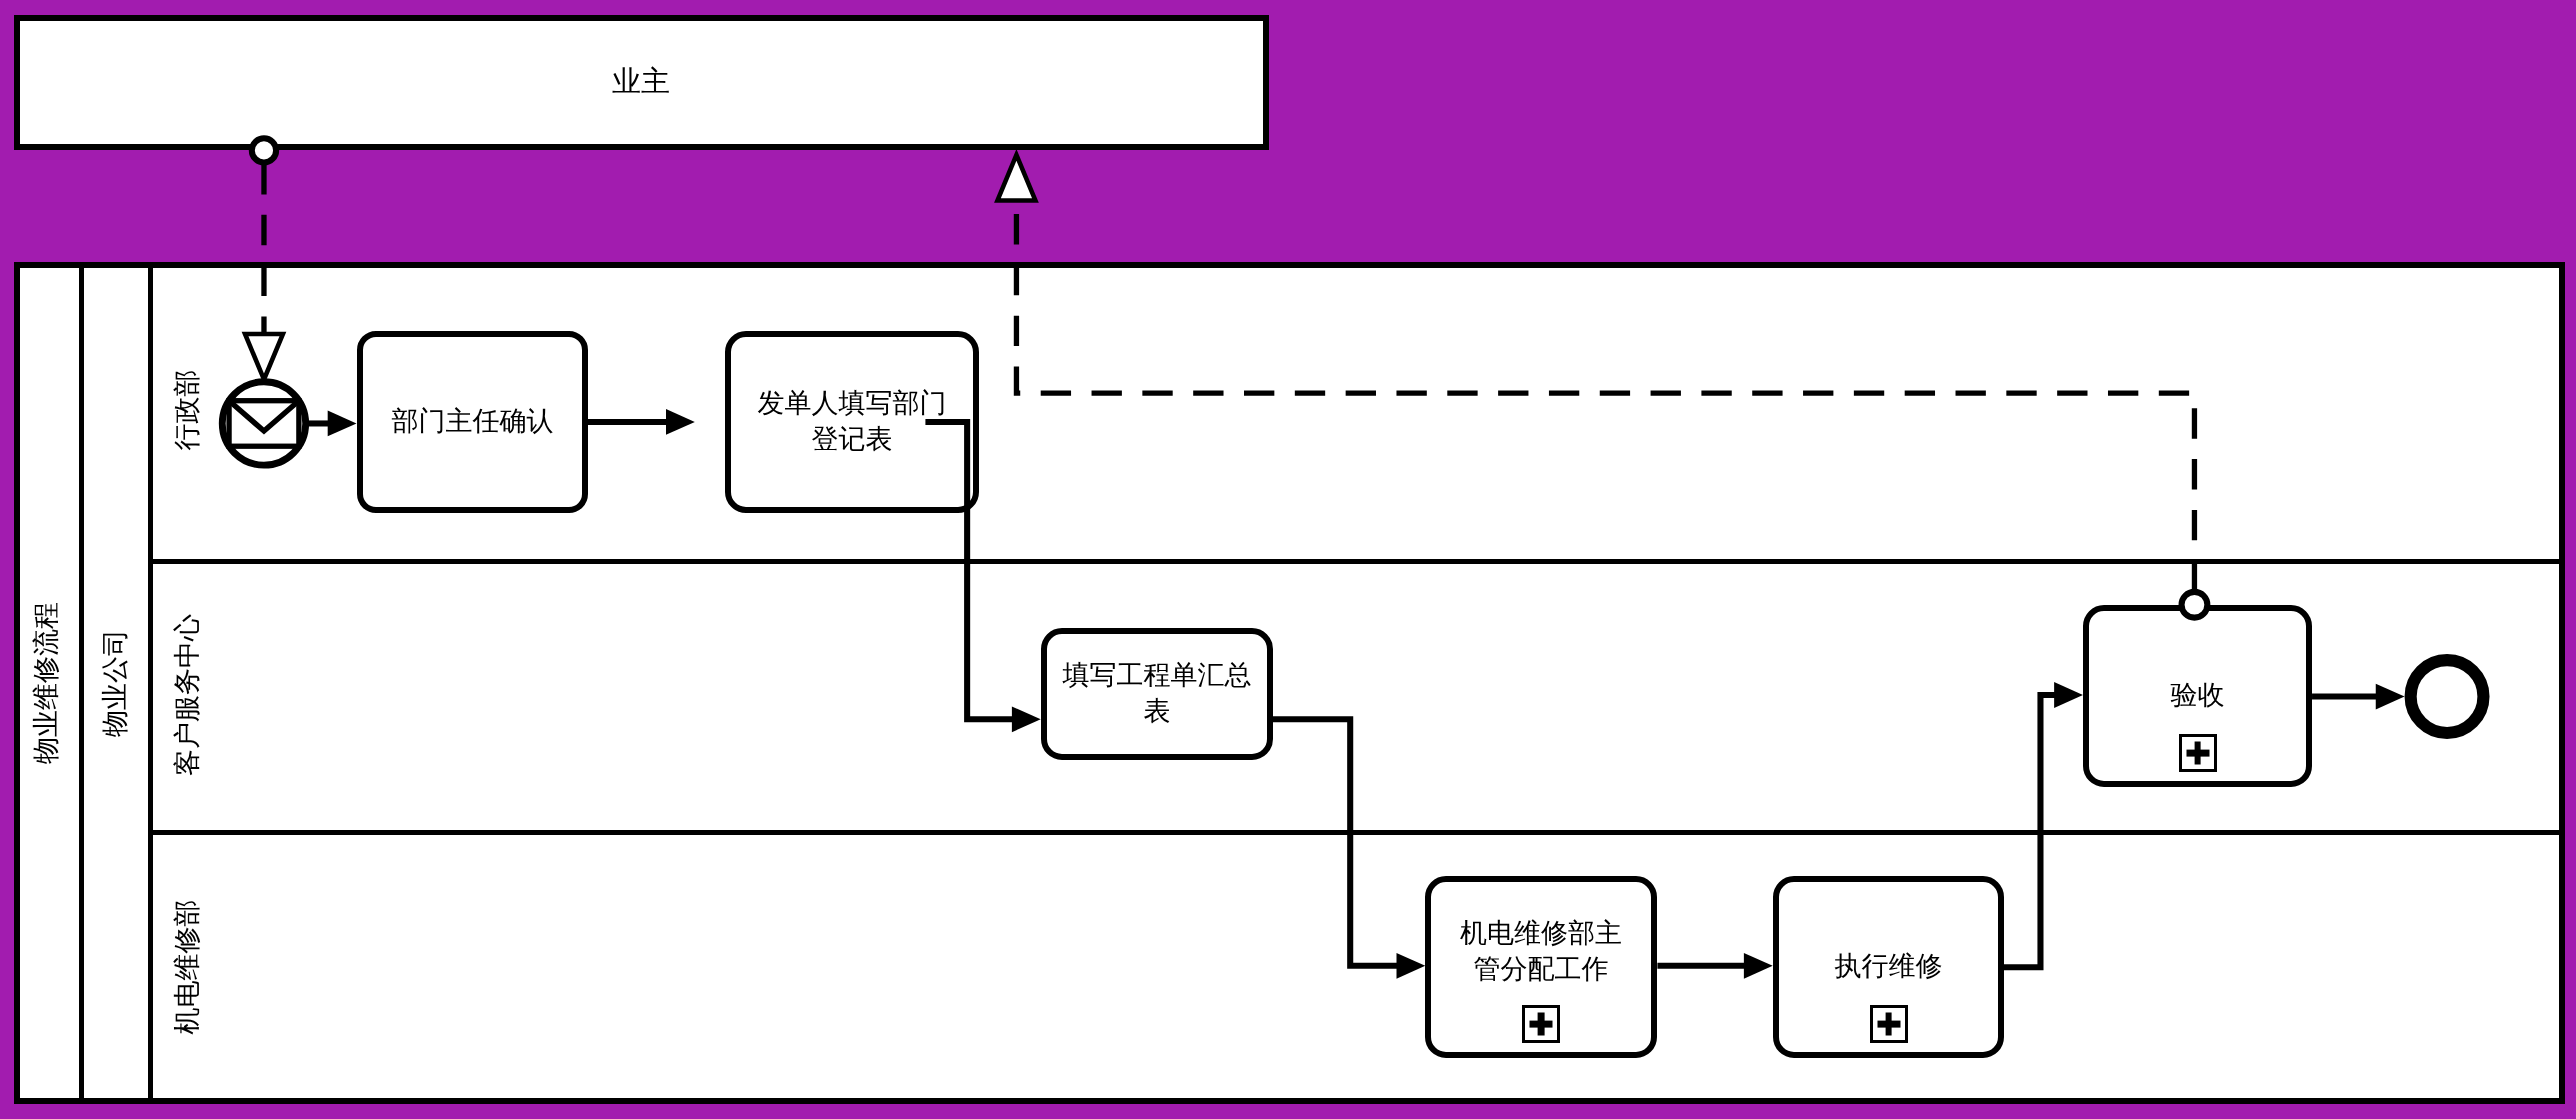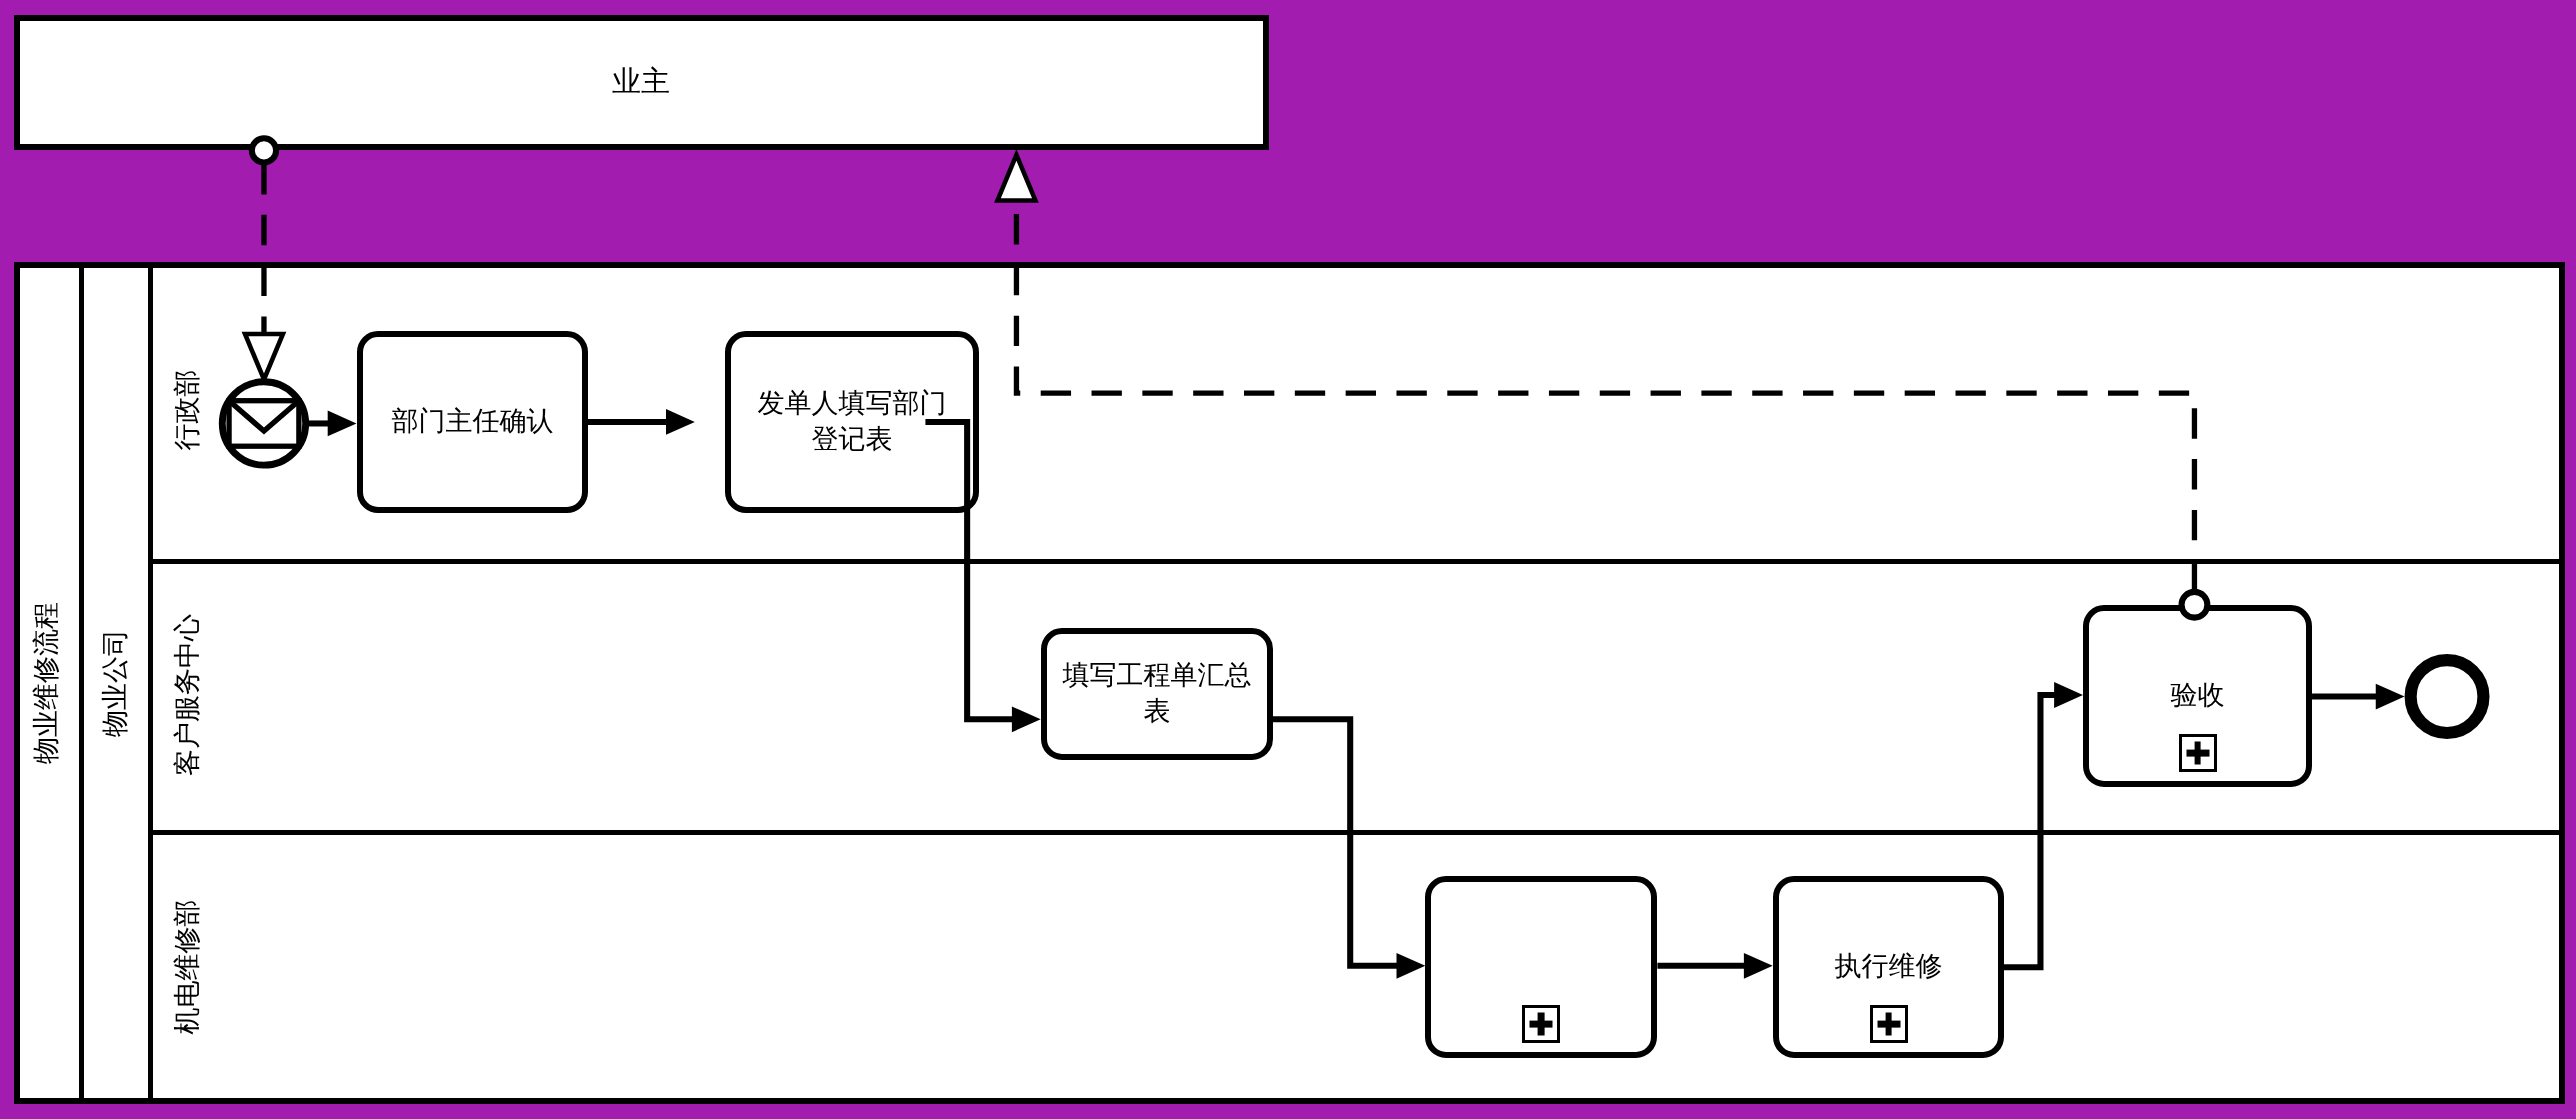--- a/index.html
+++ b/index.html
@@ -40,21 +40,21 @@
   <div class="hline" style="left:150px;top:559px;width:2414px;"></div>
   <div class="hline" style="left:150px;top:830px;width:2414px;"></div>
 
   <div class="vlabel" style="left:46px;top:683px;">物业维修流程</div>
   <div class="vlabel" style="left:115px;top:683px;">物业公司</div>
 
   <div class="vlabel" style="left:187px;top:410px;">行政部</div>
   <div class="vlabel" style="left:187px;top:695px;">客户服务中心</div>
   <div class="vlabel" style="left:187px;top:967px;">机电维修部</div>
 
-  <div class="task" style="left:357px;top:331px;width:231px;height:182px;">
+  <div class="task" style="left:357px;top:331px;width:231px;height:182px;border-radius:19px;">
     <div class="lbl">
       <span>部门主任确认</span>
         <span></span>
     </div>
   </div>
 
   <div class="task" style="left:725px;top:331px;width:254px;height:182px;">
     <div class="lbl">
       <span>发单人填写部门</span>
         <span>登记表</span>
@@ -62,20 +62,24 @@
   </div>
 
   <div class="task" style="left:1041px;top:628px;width:232px;height:132px;">
     <div class="lbl">
       <span>填写工程单汇总</span>
         <span>表</span>
     </div>
   </div>
 
   <div class="task" style="left:1425px;top:876px;width:232px;height:182px;">
+    <div class="lbl" style="margin-bottom:30px;">
+      <span>机电维修部主</span>
+        <span>管分配工作</span>
+    </div>
     <div class="sub-marker"></div>
   </div>
 
   <div class="task" style="left:1773px;top:876px;width:231px;height:182px;">
     <div class="lbl">
       <span>执行维修</span>
         <span></span>
     </div>
     <div class="sub-marker"></div>
   </div>

